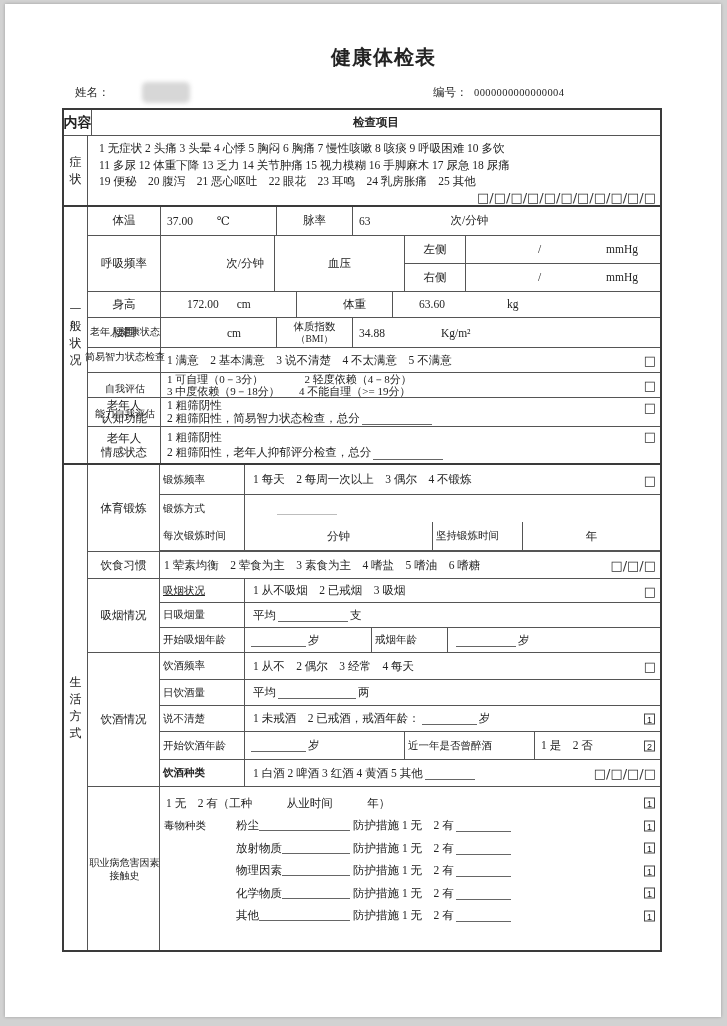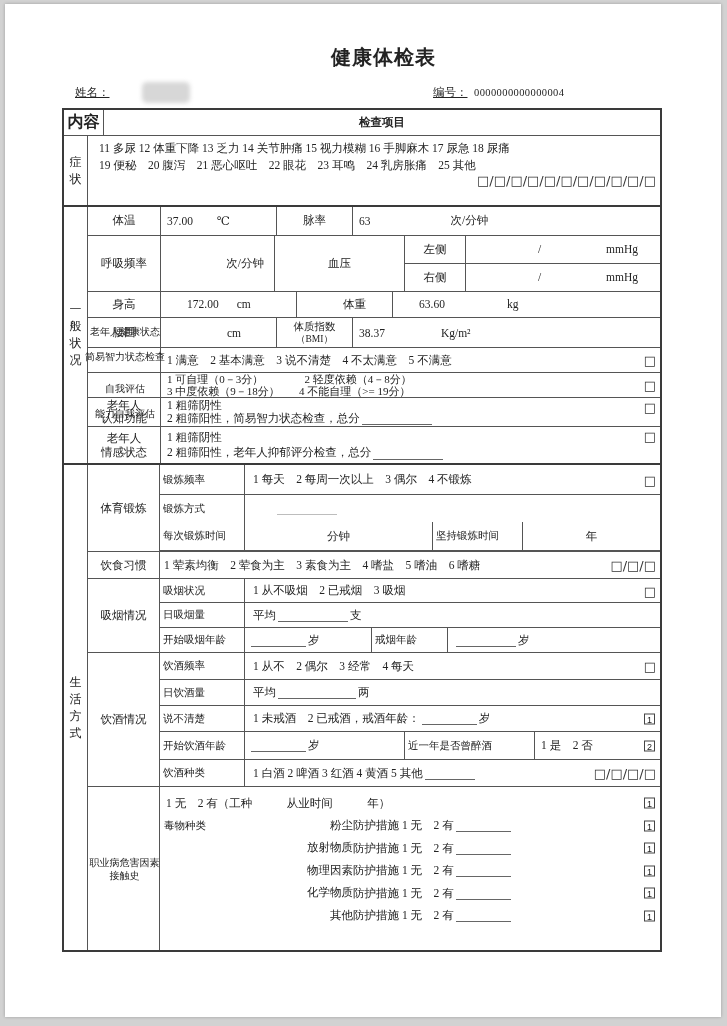--- a/index.html
+++ b/index.html
@@ -4,21 +4,21 @@
 <style>
   html,body{margin:0;padding:0;}
   body{background:#c9c9c9;font-family:"Liberation Serif","DejaVu Serif",serif;color:#232323;}
   .vp{position:relative;width:727px;height:1026px;background:#d2d2d2;overflow:hidden;}
   .page{position:absolute;left:5px;top:4px;width:716px;height:1013px;background:#ffffff;box-shadow:0 0 3px rgba(0,0,0,.25);}
   [data-bind]{white-space:pre;}
   .abs{position:absolute;}
   .title{position:absolute;left:0;top:44px;width:727px;text-align:center;font-weight:bold;font-size:20px;letter-spacing:1px;margin-left:20px;}
   .blur{position:absolute;background:#d7d7d7;border-radius:5px;filter:blur(2px);}
   .blur-in{display:inline-block;width:44px;height:15px;background:#d7d7d7;border-radius:4px;filter:blur(2px);margin:0 3px;}
-  .lbl{font-size:11.5px;text-decoration:underline;}
+  .lbl{font-size:11.5px;}
   .num{font-size:10.5px;letter-spacing:.4px;}
 
   .tbl{position:absolute;left:62px;top:108px;width:600px;height:844px;border:2px solid #3a3a3a;box-sizing:border-box;display:flex;flex-direction:column;font-size:11.5px;}
   .tbl *{box-sizing:border-box;}
   .row{display:flex;border-bottom:1px solid #555;}
   .row.thick{border-bottom:2px solid #3a3a3a;}
   .row.last{border-bottom:none;}
   .c{position:relative;display:flex;align-items:center;}
   .br{border-right:1px solid #555;}
   .ctr{justify-content:center;}
@@ -32,49 +32,50 @@
   .bx{font-family:"DejaVu Sans",sans-serif;font-size:13px;line-height:13px;color:#333;}
   .bxr{position:absolute;right:4px;top:50%;transform:translateY(-50%);}
   .bxtop{position:absolute;right:4px;top:3px;transform:none;}
   .numbox{position:absolute;right:5px;top:50%;transform:translateY(-50%);width:11px;height:11px;border:1px solid #444;font-size:9px;line-height:10px;text-align:center;font-family:"Liberation Sans",sans-serif;}
   .u{display:inline-block;border-bottom:1px solid #666;height:13px;vertical-align:bottom;margin:0 2px;}
   .u.lt{border-bottom-color:#bdbdbd;}
   .w50{width:50px}.w55{width:55px}.w60{width:60px}.w70{width:70px}.w78{width:78px}
   .pl3{padding-left:3px}.pl4{padding-left:4px}.pl6{padding-left:6px}.pl8{padding-left:8px}
   .symline{line-height:16.5px;padding-left:11px;}
   .hline{position:relative;display:flex;align-items:center;height:22.5px;}
-  .nmgrp{display:inline-flex;width:117px;align-items:flex-end;flex-direction:column;}
+  .nmgrp{display:inline-flex;width:117px;align-items:flex-start;}
   .nmgrp .uflex{flex:1;border-bottom:1px solid #666;height:13px;margin-right:3px;}
 </style>
 </head>
 <body>
 
 <div class="vp">
   <div class="page"></div>
 
   <div class="title" data-bind="page.title">健康体检表</div>
 
   <span class="abs lbl" style="left:75px;top:85px;" data-bind="page.name_label">姓名：</span>
   <span class="blur" style="left:142px;top:82px;width:48px;height:21px;"></span>
   <span class="abs lbl" style="left:433px;top:85px;" data-bind="page.no_label">编号：</span>
   <span class="abs num" style="left:474px;top:87px;" data-bind="page.no_value">0000000000000004</span>
 
   <div class="tbl">
 
 
     <div class="row" style="height:26px;">
-      <div class="c br ctr b" style="width:40px;font-size:16px;white-space:nowrap;" data-bind="head.content">内容</div>
+      <div class="c br ctr b" style="width:28px;font-size:14px;white-space:nowrap;" data-bind="head.content">内容</div>
       <div class="c ctr grow b" data-bind="head.items">检查项目</div>
     </div>
 
     <div class="row thick" style="height:71px;">
       <div class="c br vlab">
           <span data-bind="symptom.label">症状</span>
         </div>
       <div class="col grow" style="padding-top:4px;">
+        <div class="symline" data-bind="symptom.l1">1 无症状 2 头痛 3 头晕 4 心悸 5 胸闷 6 胸痛 7 慢性咳嗽 8 咳痰 9 呼吸困难 10 多饮</div>
         <div class="symline" data-bind="symptom.l2">11 多尿 12 体重下降 13 乏力 14 关节肿痛 15 视力模糊 16 手脚麻木 17 尿急 18 尿痛</div>
         <div class="symline" data-bind="symptom.l3">19 便秘    20 腹泻    21 恶心呕吐    22 眼花    23 耳鸣    24 乳房胀痛    25 其他</div>
         <div class="bx" style="text-align:right;padding-right:4px;line-height:15px;" data-bind="symptom.boxes">□/□/□/□/□/□/□/□/□/□/□</div>
       </div>
     </div>
 
     <div class="row thick" style="height:258px;">
       <div class="c br vlab">
           <span data-bind="general.label">一般状况</span>
         </div>
@@ -127,21 +128,21 @@
         <div class="row" style="height:31px;">
           <div class="c br ctr" style="width:73px;" data-bind="general.waist">腰围</div>
           <div class="c br pl6" style="width:116px;">
             <span style="margin-left:60px;" data-bind="general.waist_u">cm</span>
           </div>
           <div class="c br ctr col" style="width:76px;justify-content:center;line-height:12px;">
             <span style="font-size:10.5px;" data-bind="general.bmi1">体质指数</span>
             <span style="font-size:9.5px;" data-bind="general.bmi2">（BMI）</span>
           </div>
           <div class="c grow pl6">
-            <span data-bind="general.bmi_v">38.37</span>
+            <span data-bind="general.bmi_v">34.88</span>
             <span style="margin-left:56px;" data-bind="general.bmi_u">Kg/m²</span>
           </div>
         </div>
         <div class="row" style="height:25px;">
           <div class="c br col xs" style="width:73px;justify-content:center;line-height:11px;padding-left:2px;">
             <span data-bind="general.eh1">老年人健康状态</span>
             <span data-bind="general.eh2">自我评估</span>
           </div>
           <div class="c grow pl6">
             <span data-bind="general.eh_opts">1 满意    2 基本满意    3 说不清楚    4 不太满意    5 不满意</span>
@@ -220,21 +221,21 @@
           <div class="c grow pl4">
             <span data-bind="life.diet_opts">1 荤素均衡    2 荤食为主    3 素食为主    4 嗜盐    5 嗜油    6 嗜糖</span>
             <span class="bx bxr" data-bind="life.diet_boxes">□/□/□</span>
           </div>
         </div>
 
         <div class="row" style="height:74px;">
           <div class="c br ctr" style="width:72px;" data-bind="life.smoke">吸烟情况</div>
           <div class="col grow">
             <div class="row" style="height:24px;">
-              <div class="c br pl3 sm" style="width:85px;" data-bind="life.smoke_st">吸烟状况</div>
+              <div class="c br pl3 sm" style="width:85px;text-decoration:underline;" data-bind="life.smoke_st">吸烟状况</div>
               <div class="c grow pl8">
                 <span data-bind="life.smoke_opts">1 从不吸烟    2 已戒烟    3 吸烟</span>
                 <span class="bx bxr" data-bind="life.box">□</span>
               </div>
             </div>
             <div class="row" style="height:25px;">
               <div class="c br pl3 sm" style="width:85px;" data-bind="life.smoke_amt">日吸烟量</div>
               <div class="c grow pl8">
                 <span data-bind="life.avg">平均</span>
                   <span class="u w70"></span>
@@ -289,21 +290,21 @@
                 <span class="u w55"></span>
                   <span data-bind="life.age_u">岁</span>
               </div>
               <div class="c br pl3 sm" style="width:130px;" data-bind="life.drunk">近一年是否曾醉酒</div>
               <div class="c grow pl6">
                 <span data-bind="life.drunk_opts">1 是    2 否</span>
                 <span class="numbox" data-bind="life.drunk_v">2</span>
               </div>
             </div>
             <div class="row last grow">
-              <div class="c br pl3 sm" style="width:85px;" data-bind="life.drink_type">饮酒种类</div>
+              <div class="c br pl3 sm" style="width:85px;font-weight:bold;" data-bind="life.drink_type">饮酒种类</div>
               <div class="c grow pl8">
                 <span data-bind="life.drink_type_opts">1 白酒 2 啤酒 3 红酒 4 黄酒 5 其他</span>
                   <span class="u w50"></span>
                 <span class="bx bxr" data-bind="life.drink_boxes">□/□/□/□</span>
               </div>
             </div>
           </div>
         </div>
 
         <div class="row last grow">

